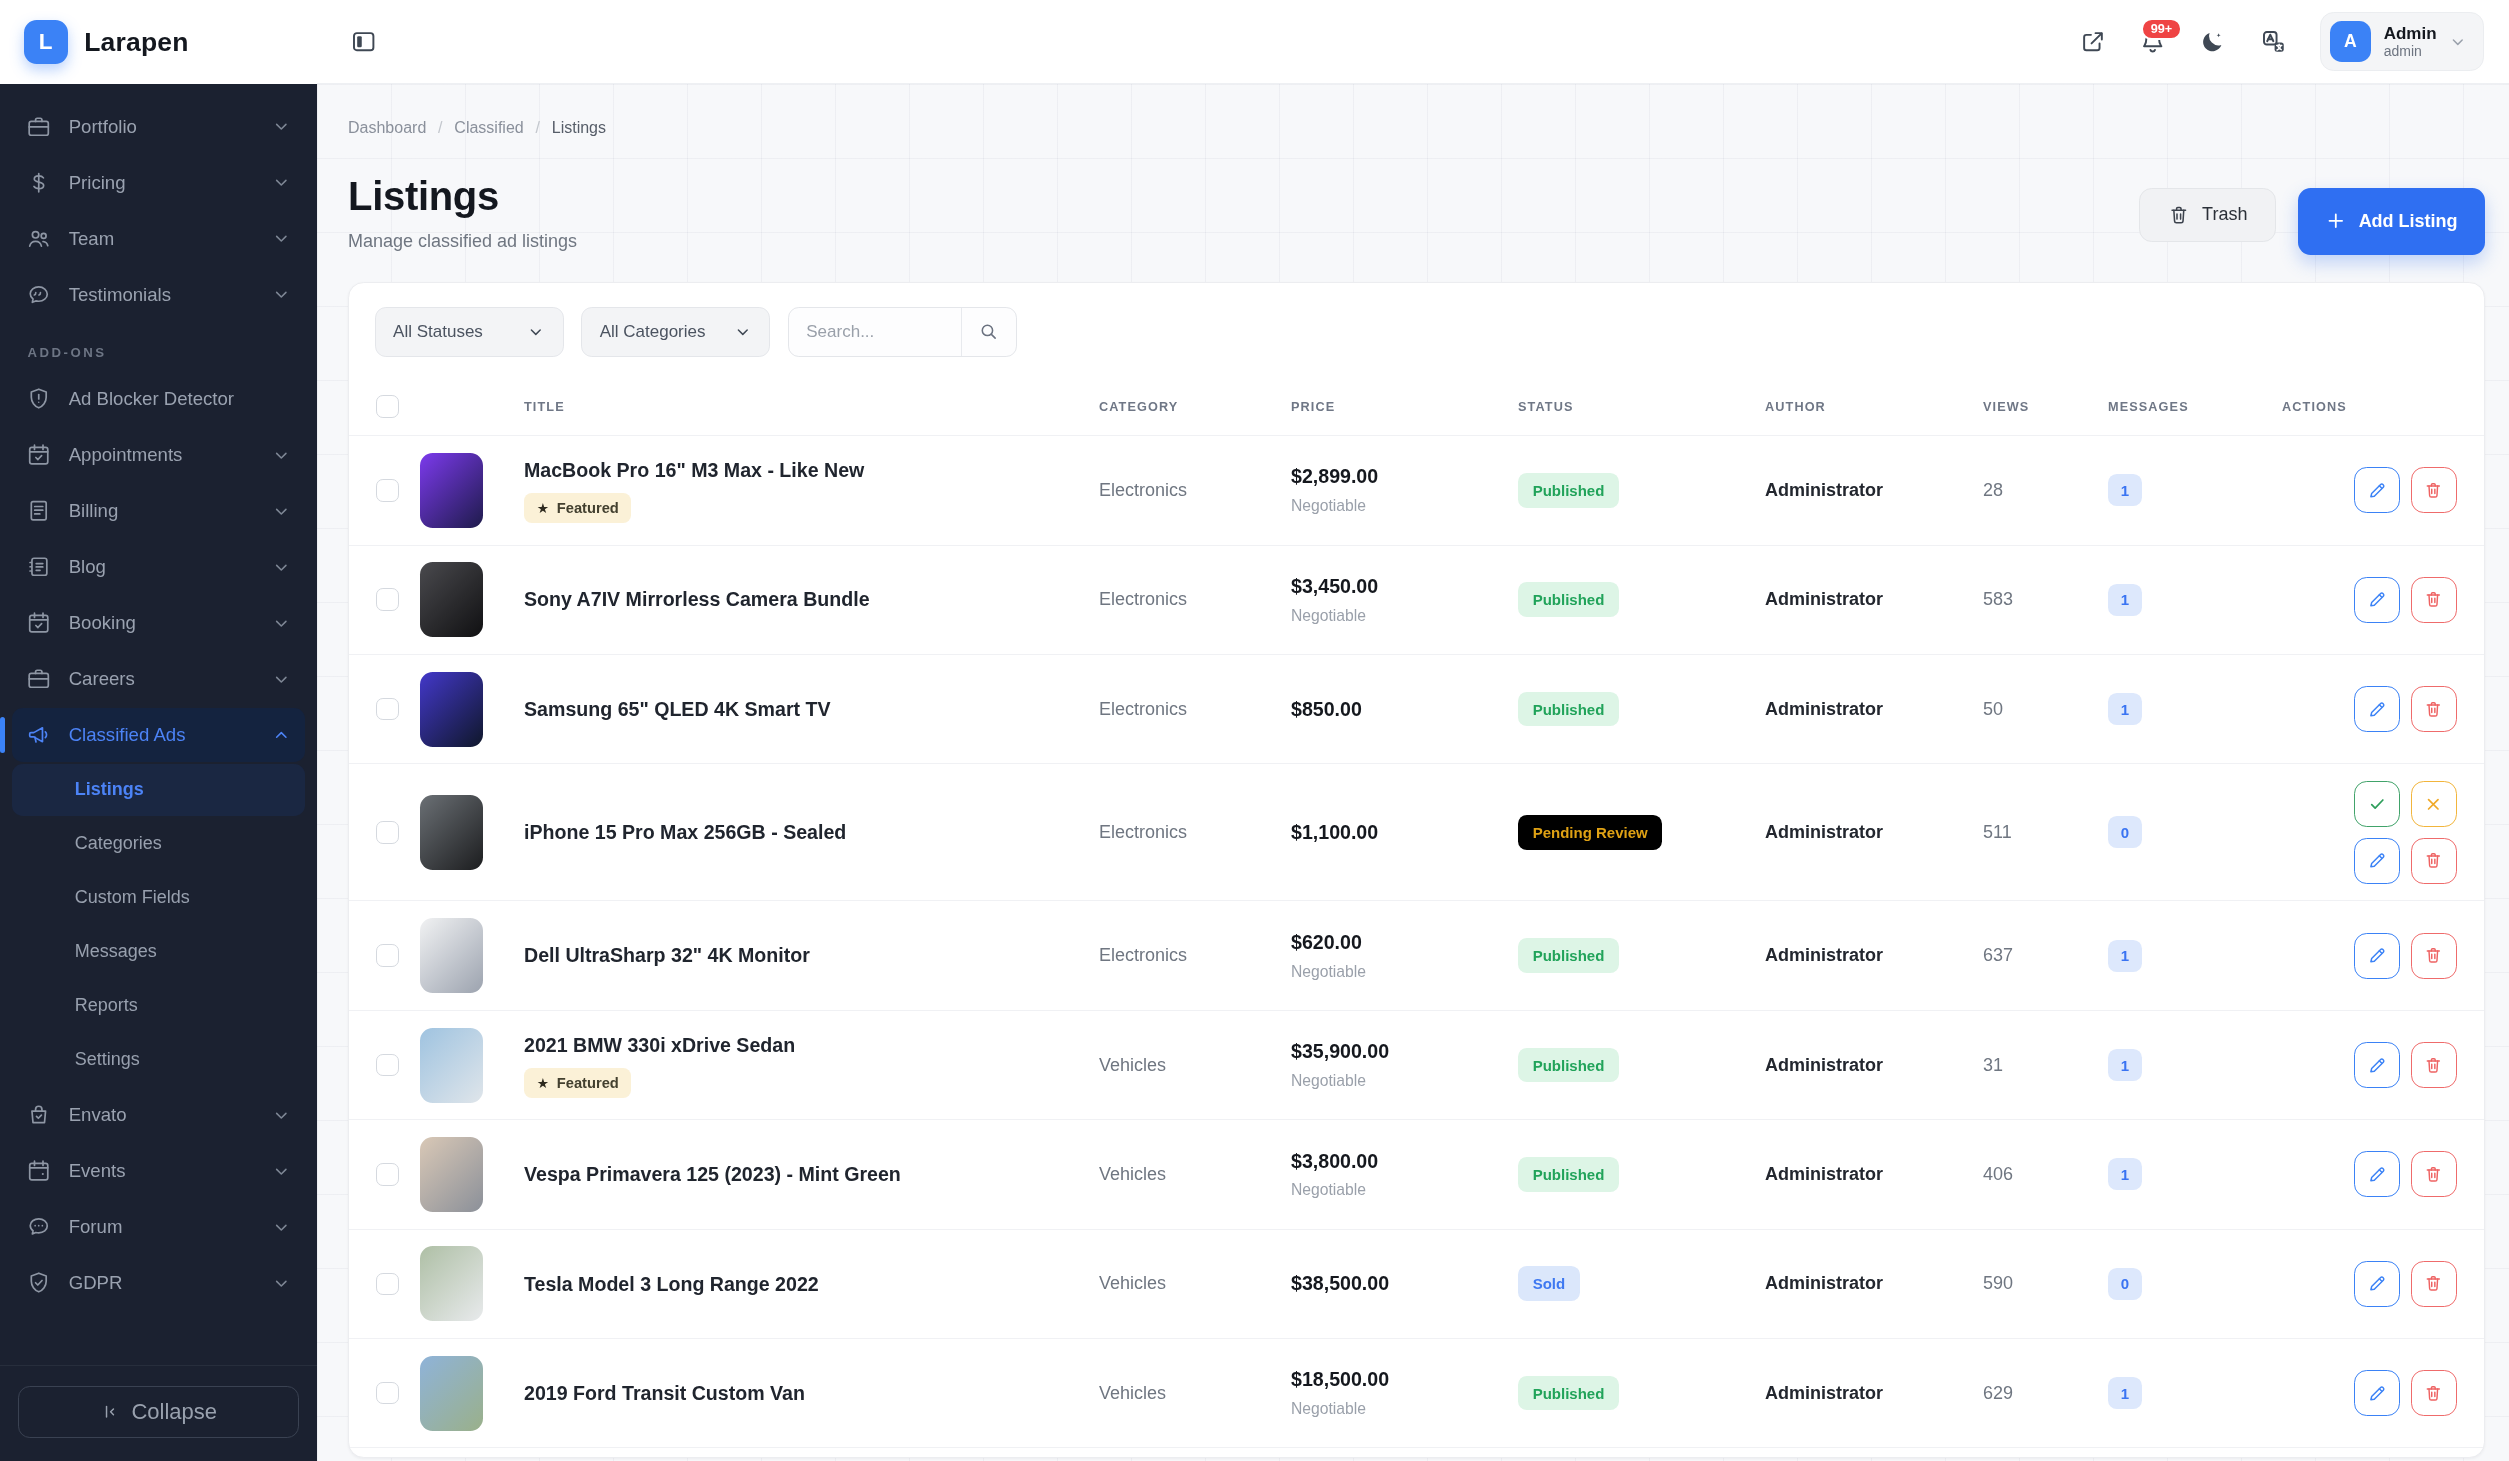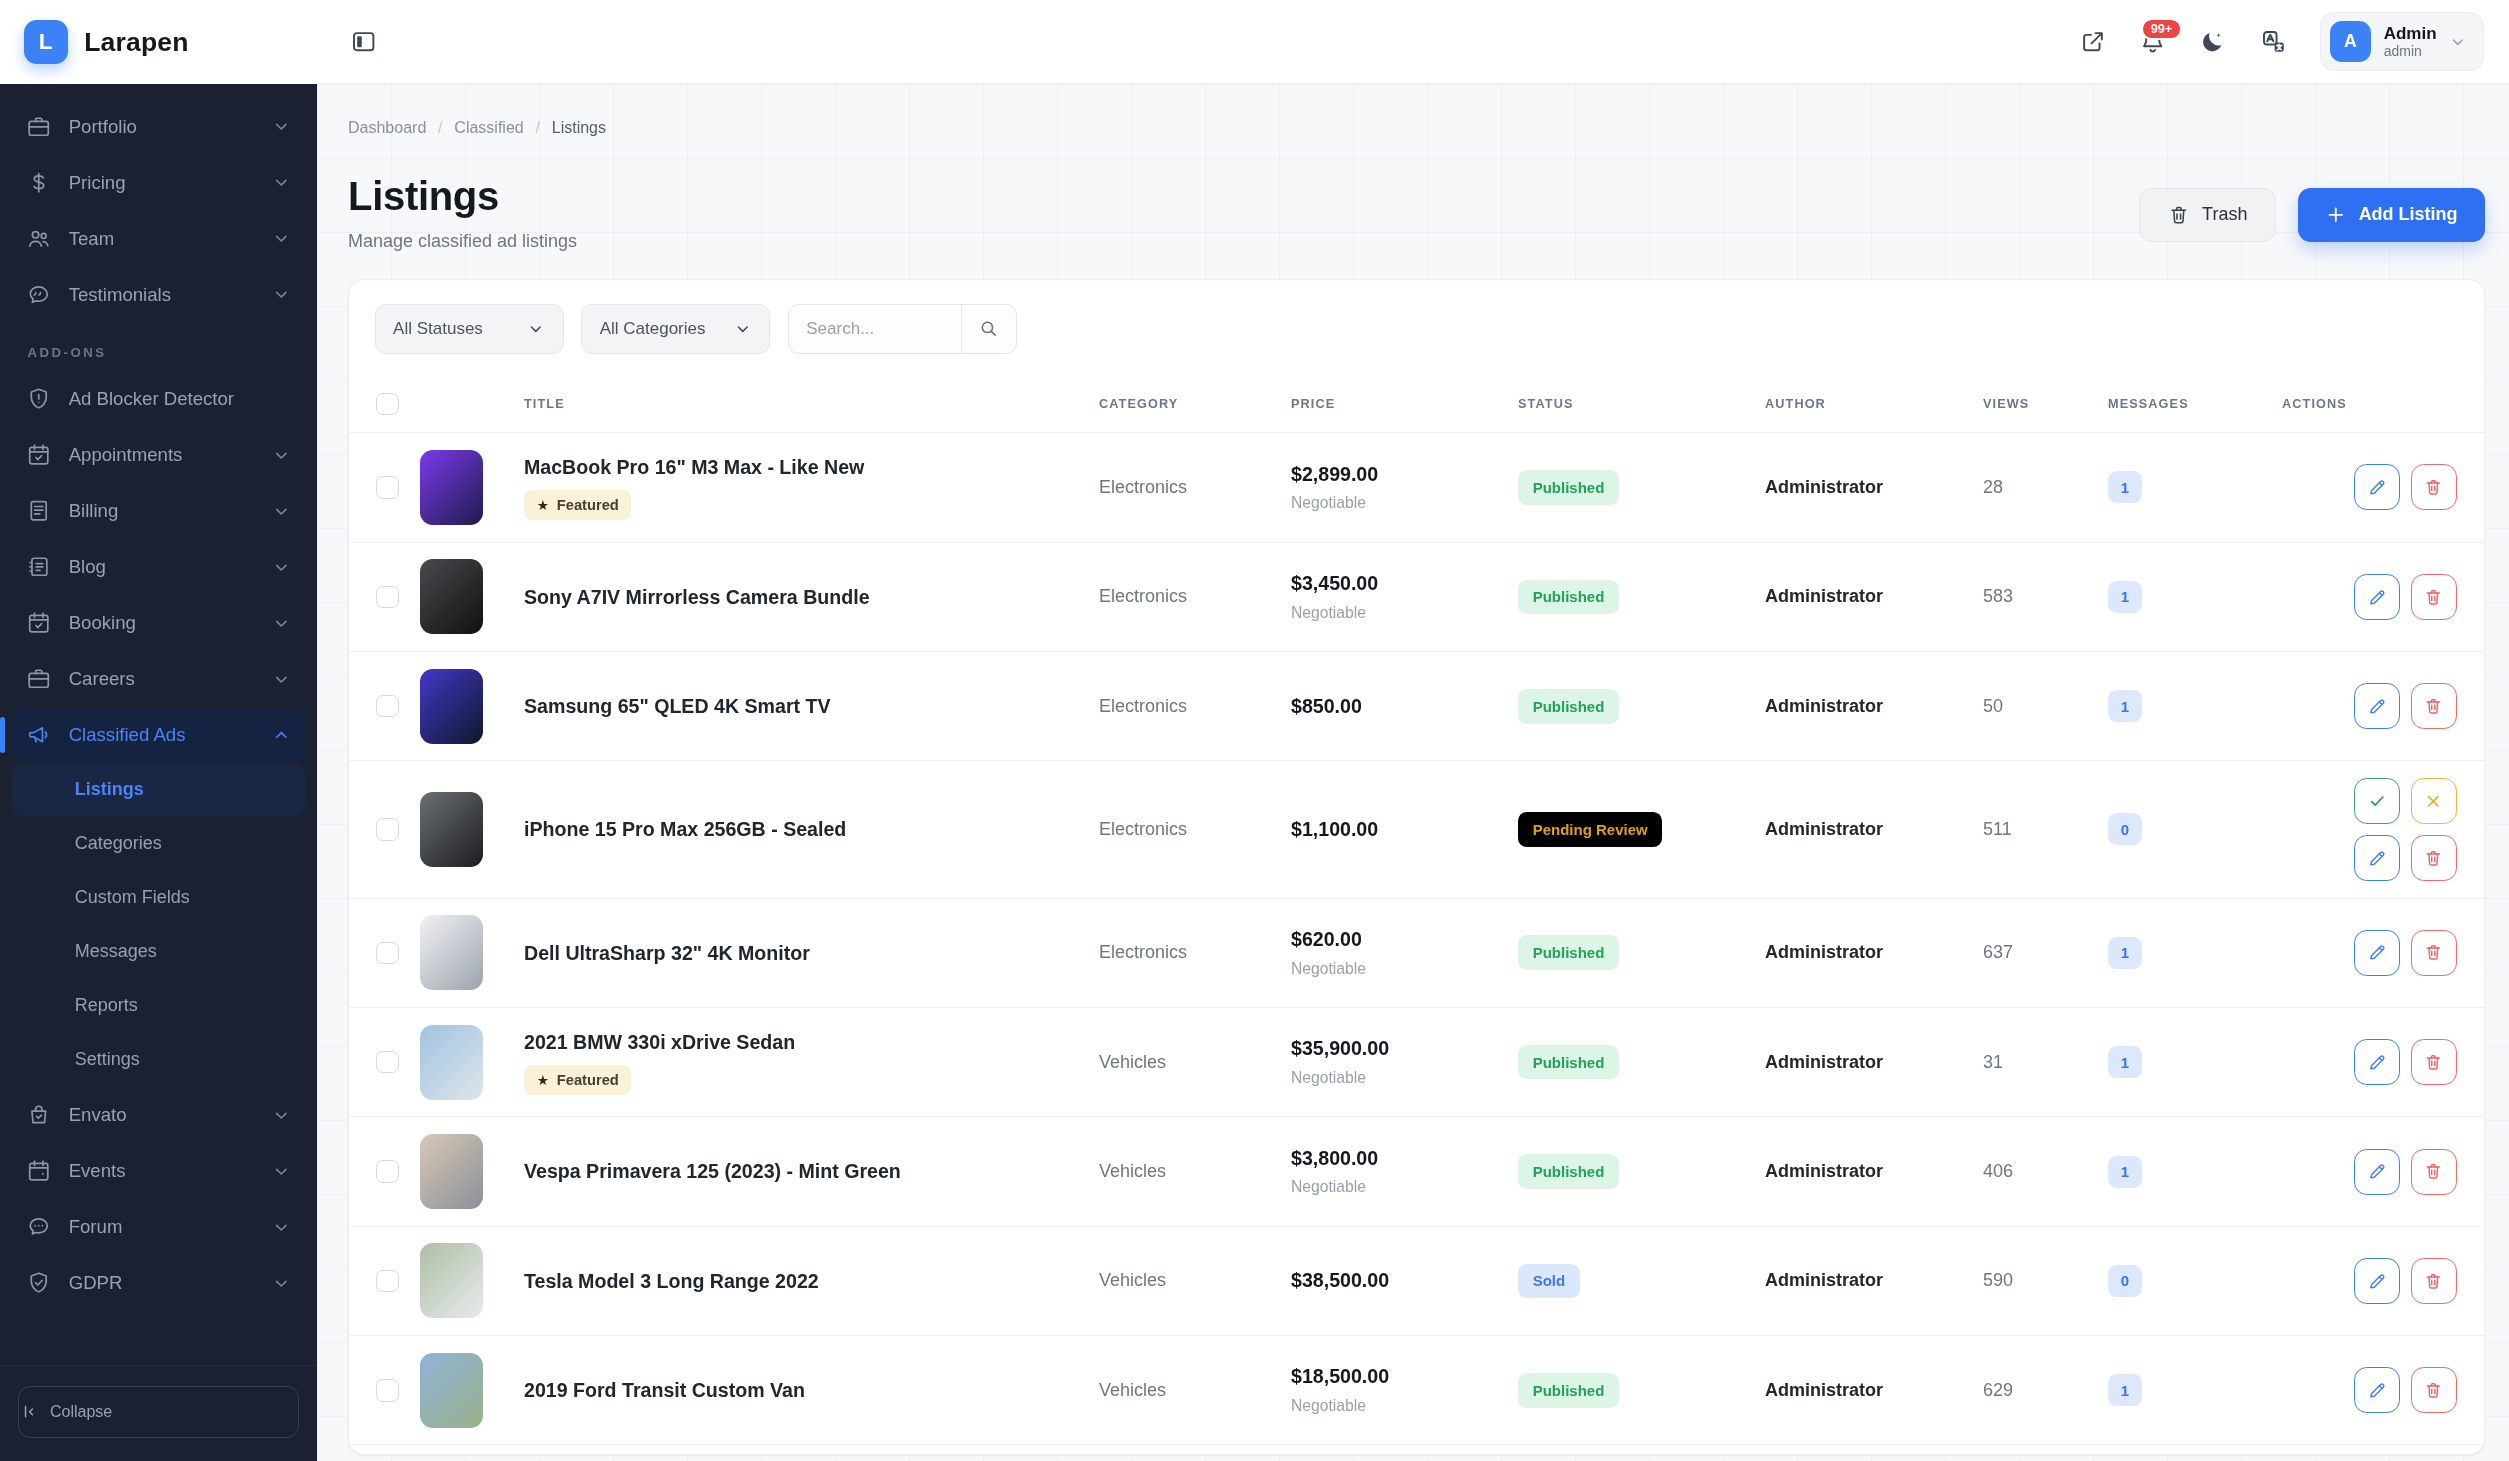--- a/index.html
+++ b/index.html
@@ -19,21 +19,21 @@
   .nav-chevron{margin-left:auto;width:18.6px;height:18.6px;color:#7e8795}
   .nav-chevron svg{width:18.6px;height:18.6px}
   .nav-chevron.up svg{transform:rotate(180deg)}
   .nav-item.active{background:#14233f;color:#4c83f6}
   .nav-item.active .nav-icon,.nav-item.active .nav-chevron{color:#4c83f6}
   .nav-item.active::before{content:"";position:absolute;left:-11.8px;top:8.8px;bottom:8.8px;width:4.9px;border-radius:2.9px;background:#3b82f6}
   .nav-section{margin:23.5px 0 11.8px 15.7px;font-size:13.2px;font-weight:700;letter-spacing:2.5px;color:#6d7584}
   .nav-subitem{height:52px;border-radius:10.8px;display:flex;align-items:center;padding-left:63px;color:#98a0ae;font-size:18px;cursor:pointer;margin-bottom:2px}
   .nav-subitem.active{background:#1a2742;color:#4c83f6;font-weight:600}
   .sidebar-bottom{flex:none;border-top:1px solid #272e3c;padding:19.6px 17.6px 23.5px}
-  .collapse-btn{height:52px;border:1px solid #3a4252;border-radius:11.8px;display:flex;align-items:center;gap:11.8px;color:#99a1ae;font-size:16px;cursor:pointer;background:transparent;width:100%}
+  .collapse-btn{height:52px;border:1px solid #3a4252;border-radius:11.8px;display:flex;align-items:center;justify-content:center;gap:11.8px;color:#99a1ae;font-size:22px;cursor:pointer;background:transparent;width:100%}
   .collapse-btn svg{width:19.6px;height:19.6px}
 
   
   .topbar{position:absolute;left:317px;right:0;top:0;height:84px;background:#fff;display:flex;align-items:center;border-bottom:1px solid #eef0f3;z-index:4}
   .icon-btn{background:none;border:none;cursor:pointer;color:#3f4854;position:relative;padding:0}
   .icon-btn svg{width:27.4px;height:27.4px}
   .toggle-btn{margin-left:33px}
   .topbar-right{margin-left:auto;display:flex;align-items:center;gap:33px;margin-right:25.5px}
   .noti-badge{position:absolute;top:-9.8px;right:-15.7px;background:#ef4444;color:#fff;font-size:12.7px;font-weight:700;border-radius:10.8px;padding:2.9px 7.8px;border:2.5px solid #fff;line-height:1}
   .user-chip{display:flex;align-items:center;gap:12.7px;background:#f4f5f7;border:1px solid #ebedf0;border-radius:13.7px;padding:7.8px 15.7px 7.8px 8.8px;cursor:pointer}
@@ -50,21 +50,21 @@
   .breadcrumb{display:flex;align-items:center;gap:11.8px;font-size:16px;color:#8a909b}
   .crumb-link{cursor:pointer}
   .crumb-sep{color:#c3c7cd}
   .crumb-current{color:#565d68}
   .title-row{display:flex;align-items:flex-start;margin-top:37px}
   .page-title{font-size:40px;font-weight:800;color:#14181f;letter-spacing:-0.3px}
   .page-subtitle{font-size:18px;color:#6f7681;margin-top:11.8px}
   .title-actions{margin-left:auto;display:flex;gap:22px;margin-top:13.7px}
   .btn-trash{display:flex;align-items:center;gap:12.7px;height:54px;padding:0 27.4px;background:#f1f2f4;border:1px solid #e4e6e9;border-radius:12.7px;font-size:18px;color:#2b3038;cursor:pointer;font-family:inherit}
   .btn-trash svg{width:21.6px;height:21.6px;color:#3c424c}
-  .btn-add{display:flex;align-items:center;gap:11.8px;height:54px;padding:0 27.4px;background:#2f6ff2;border:none;border-radius:12.7px;font-size:18px;font-weight:600;color:#fff;cursor:pointer;box-shadow:0 7.8px 17.6px rgba(47,111,242,.28);font-family:inherit}
+  .btn-add{display:flex;align-items:center;gap:11.8px;height:67px;padding:0 27.4px;background:#2f6ff2;border:none;border-radius:12.7px;font-size:18px;font-weight:600;color:#fff;cursor:pointer;box-shadow:0 7.8px 17.6px rgba(47,111,242,.28);font-family:inherit}
   .btn-add svg{width:21.6px;height:21.6px}
 
   
   .card{margin-top:27.4px;background:#fff;border:1px solid #ecedf0;border-radius:15.7px;box-shadow:0 1px 2.9px rgba(16,24,40,.05);height:1176px;overflow:hidden}
   .filters{display:flex;gap:17.6px;padding:23.5px 25.5px 21.6px}
   .select{display:flex;align-items:center;justify-content:space-between;gap:21px;height:50px;padding:0 17.6px;background:#f3f4f6;border:1px solid #e4e6ea;border-radius:10.8px;font-size:17px;color:#4b5360;cursor:pointer;min-width:189px}
   .select svg{width:17.6px;height:17.6px;color:#3f4854}
   .search-wrap{display:flex;align-items:center;height:50px;background:#fdfdfe;border:1px solid #e4e6ea;border-radius:10.8px;overflow:hidden}
   .search-input{border:none;outline:none;background:transparent;height:100%;width:172px;padding:0 17.6px;font-size:17px;color:#4b5360;font-family:inherit}
   .search-input::placeholder{color:#9aa0aa}

